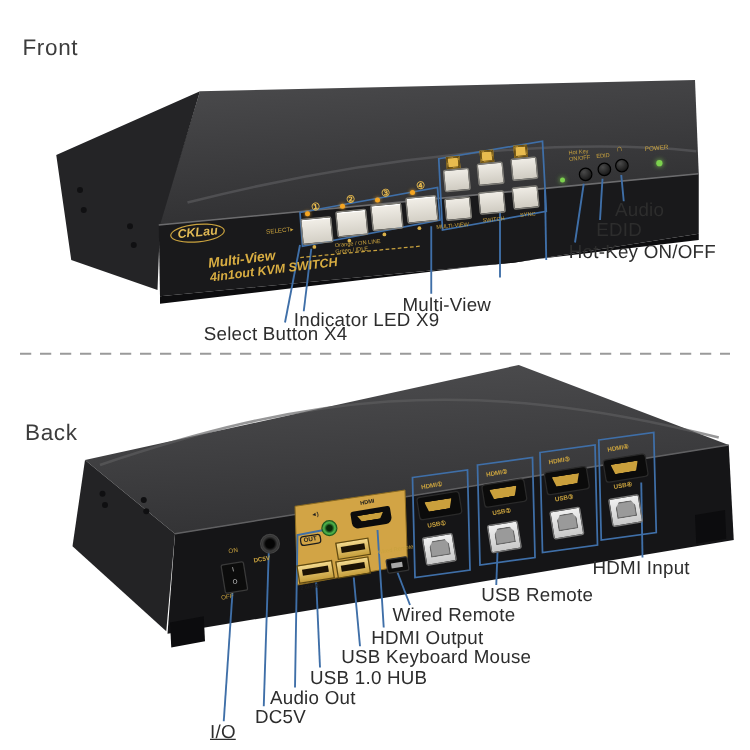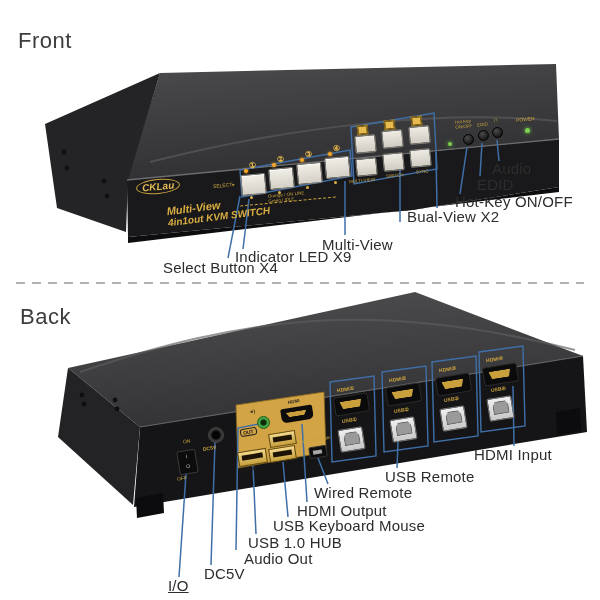--- a/index.html
+++ b/index.html
@@ -1,19 +1,19 @@
 <!DOCTYPE html>
 <html><head>
 <meta charset="utf-8">
 <style>
   html,body { margin:0; padding:0; background:#fff; }
   #stage { position:relative; width:600px; height:600px; background:#ffffff; overflow:hidden;
            font-family:"Liberation Sans", sans-serif; }
   svg { position:absolute; left:0; top:0; }
-  .heading { position:absolute; font-size:22px; color:#3c3c3c; letter-spacing:.5px; }
+  .heading { position:absolute; font-size:18px; color:#3c3c3c; letter-spacing:.5px; }
   .lbl { position:absolute; font-size:15px; color:#2d2d2d; white-space:nowrap; letter-spacing:.2px; }
   .abs { position:absolute; }
   .rf { transform:rotate(-5.4deg); }
   .rb { transform:rotate(-9.2deg); }
   .selbtn { position:absolute; width:23px; height:19px; border-radius:2px;
             background:linear-gradient(#f2efe8,#d3cfc5); border:1px solid #82807a;
             box-shadow:inset 0 1px 0 #fff; }
   .clbtn  { position:absolute; width:19px; height:16px; border-radius:2px;
             background:linear-gradient(#efece5,#cfcbc1); border:1px solid #82807a; }
   .badge  { position:absolute; font-size:8px; line-height:8px; color:#e8bb4e; font-weight:bold; }
@@ -119,21 +119,21 @@
       <line x1="253" y1="466" x2="256" y2="534"></line>
       <line x1="283" y1="462" x2="288" y2="517"></line>
       <line x1="302" y1="424" x2="307" y2="502"></line>
       <line x1="318" y1="458" x2="328" y2="484"></line>
       <line x1="398" y1="442" x2="397" y2="468"></line>
       <line x1="513" y1="386" x2="514" y2="446"></line>
     </g>
   </svg>
 
   <div class="heading" style="left:18px; top:28px;">Front</div>
-  <div class="heading" style="left:20px; top:304px;text-align:right;">Back</div>
+  <div class="heading" style="left:20px; top:336px;text-align:right;">Back</div>
 
   <div class="logo rf" style="left:136px; top:179px;">CKLau</div>
   <div class="brand rf" style="left:167px; top:200px; transform:rotate(-7deg);">
     <span style="display:block;">Multi-View</span>
     <span style="display:block; font-size:10px;">4in1out KVM SWITCH</span>
   </div>
   <div class="tinygold rf" style="left:213px; top:183px;">SELECT▸</div>
 
   <div class="badge rf" style="left:249px; top:162px;">①</div>
   <div class="badge rf" style="left:277px; top:156px;">②</div>
@@ -179,21 +179,20 @@
   <div class="microgold rf" style="left:493px; top:117px; font-size:7px; font-weight:bold;">∩</div>
   <div class="rbtn" style="left:463px; top:134px;"></div>
   <div class="rbtn" style="left:478px; top:130px;"></div>
   <div class="rbtn" style="left:492px; top:127px;"></div>
   <div class="tinygold rf" style="left:516px; top:117px;">POWER</div>
   <div class="led led-g" style="left:525px; top:128px;"></div>
 
   <div class="lbl" style="left:163px; top:259px;">Select Button X4</div>
   <div class="lbl" style="left:235px; top:248px;">Indicator LED X9</div>
   <div class="lbl" style="left:322px; top:236px;">Multi-View</div>
-  <div class="lbl" style="left:407px; top:208px;">Bual-View X2</div>
   <div class="lbl" style="left:455px; top:193px;">Hot-Key ON/OFF</div>
   <div class="lbl" style="left:477px; top:176px;">EDID</div>
   <div class="lbl" style="left:492px; top:160px;">Audio</div>
 
   <div class="tinygold rb" style="left:183px; top:439px;">ON</div>
   <div class="rocker rb" style="left:178px; top:450px;">
     <span style="display:block;">I</span>
     <span style="display:block;">O</span>
   </div>
   <div class="tinygold rb" style="left:177px; top:476px;">OFF</div>
@@ -255,21 +254,21 @@
   <div class="hdmi-in rb" style="left:483px; top:365px;">
       <span class="slot"></span>
     </div>
   <div class="tinygold rb" style="left:491px; top:387px; font-weight:bold;">USB④</div>
   <div class="usbb rb" style="left:488px; top:397px;">
       <span class="inner"></span>
     </div>
 
   <div class="lbl" style="left:168px; top:577px;text-decoration:underline;">I/O</div>
   <div class="lbl" style="left:204px; top:565px;">DC5V</div>
-  <div class="lbl" style="left:244px; top:550px;">Audio Out</div>
+  <div class="lbl" style="left:216px; top:550px;">Audio Out</div>
   <div class="lbl" style="left:248px; top:534px;">USB 1.0 HUB</div>
   <div class="lbl" style="left:273px; top:517px;">USB Keyboard Mouse</div>
   <div class="lbl" style="left:297px; top:502px;">HDMI Output</div>
   <div class="lbl" style="left:314px; top:484px;">Wired Remote</div>
   <div class="lbl" style="left:385px; top:468px;">USB Remote</div>
   <div class="lbl" style="left:474px; top:446px;">HDMI Input</div>
 
 </div>
 
 </body></html>

